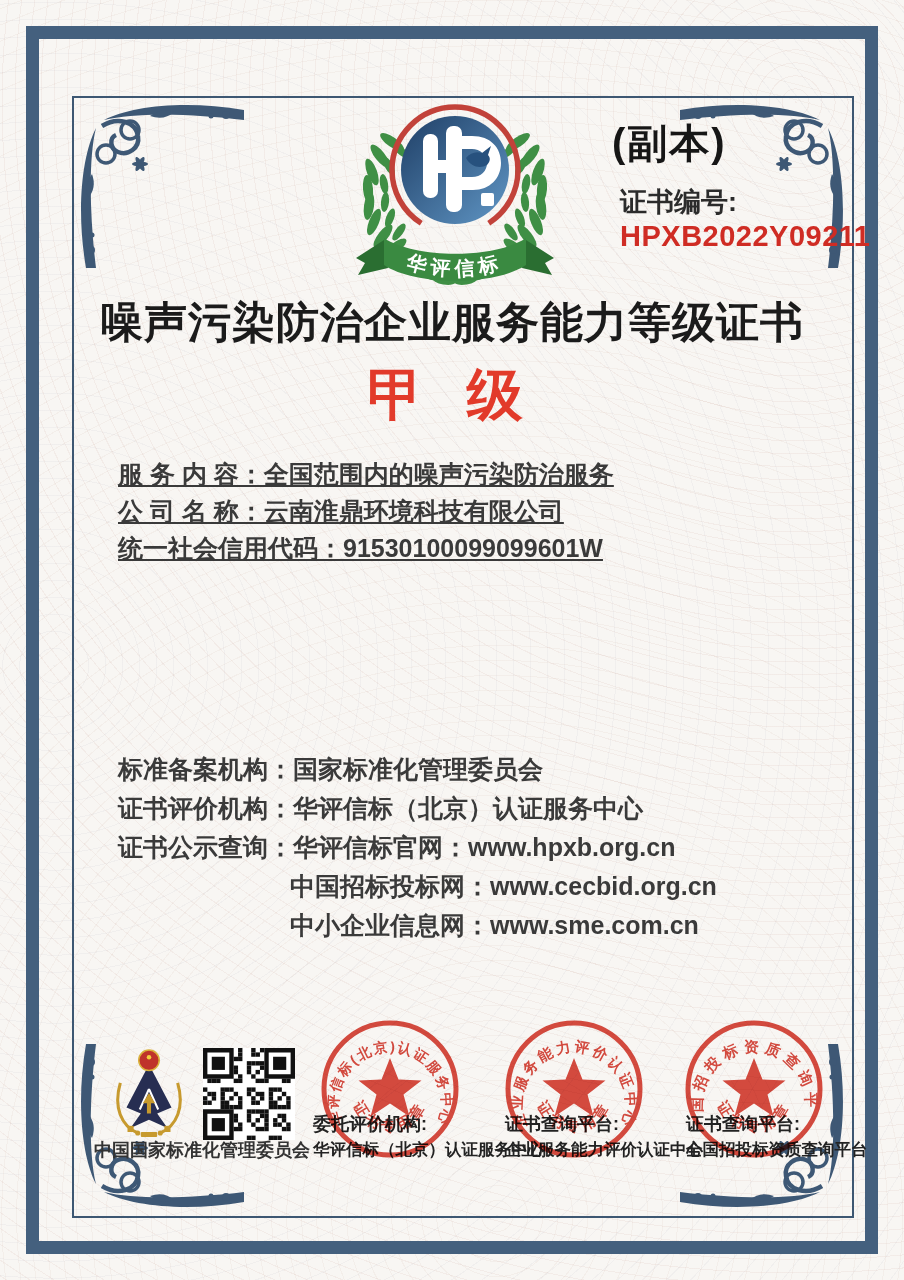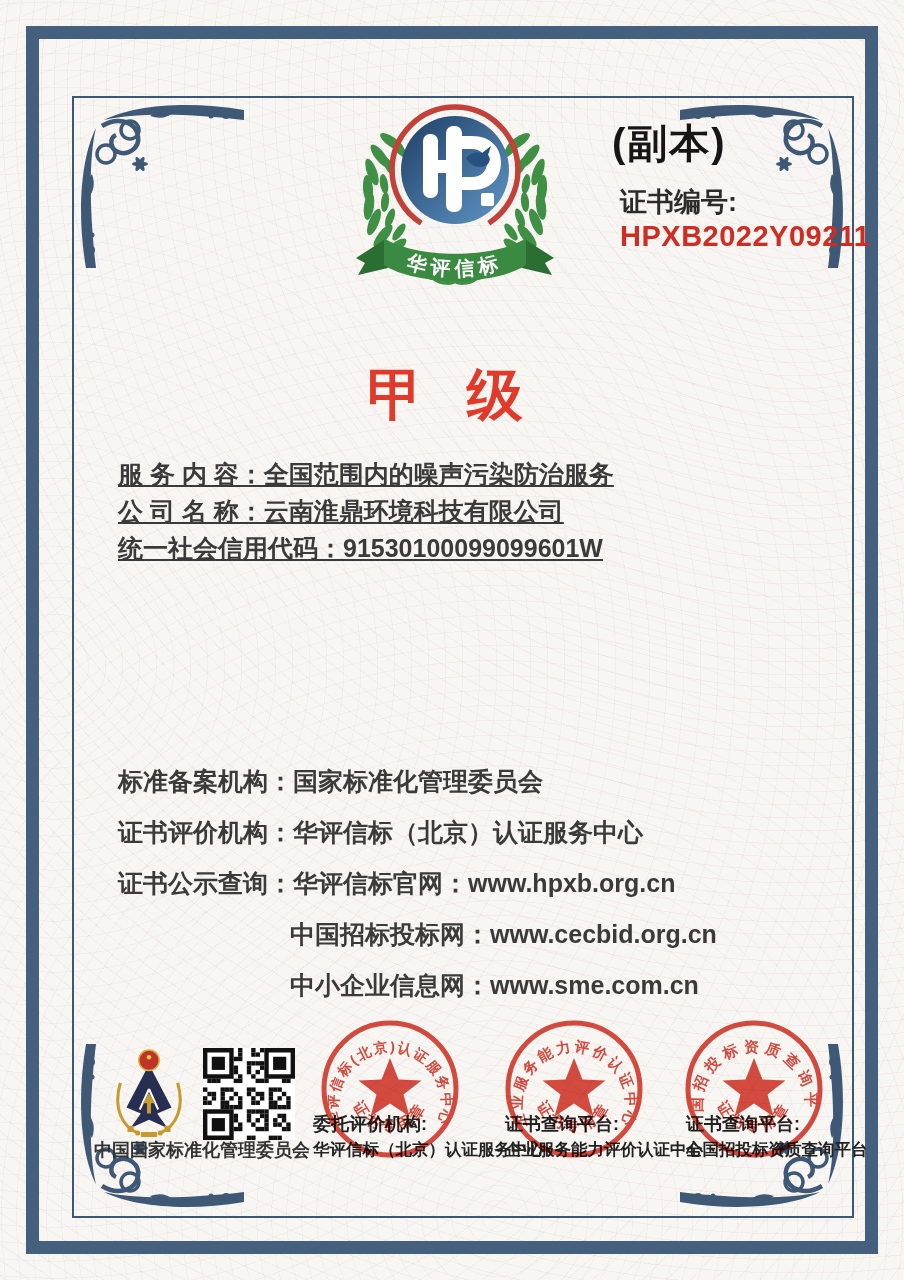--- a/index.html
+++ b/index.html
@@ -23,21 +23,21 @@
   .certno-label{position:absolute;left:620px;top:184px;font-size:27px;font-weight:800;color:#2b2b2b;}
   .certno-value{position:absolute;left:620px;top:220px;font-size:29px;font-weight:800;color:#cf2c24;letter-spacing:.5px;}
 
   .title{position:absolute;left:0;top:294px;width:100%;text-align:center;font-size:43px;font-weight:900;color:#1b1b1b;letter-spacing:1px;}
   .grade{position:absolute;left:0;top:358px;width:100%;text-align:center;font-size:56px;font-weight:900;color:#e23a2a;letter-spacing:14px;}
 
   .block{position:absolute;left:118px;right:80px;color:#3a3a3a;font-size:25px;font-weight:600;}
   .block .ln{line-height:38px;white-space:nowrap;}
   .b-info{top:456px;text-decoration:underline;} .b-info .ln{line-height:37px;}
   .b-dates{top:590px;}
-  .b-orgs{top:750px;} .b-orgs .ln{line-height:39px;margin-top:12px;}
+  .b-orgs{top:750px;} .b-orgs .ln{line-height:39px;}
   .indent{margin-left:172px;}
 
   .emblem{position:absolute;left:106px;top:1046px;width:86px;height:94px;}
   .qr{position:absolute;left:203px;top:1048px;width:92px;height:92px;background:#fff;}
   .qr svg{display:block;width:100%;height:100%;}
   .emblem-caption{position:absolute;left:88px;top:1138px;width:228px;text-align:center;font-size:18px;font-weight:700;color:#333;}
 
   .seal{position:absolute;width:146px;height:146px;z-index:3;opacity:.9;mix-blend-mode:multiply;}
   .seal svg{display:block;width:100%;height:100%;}
   .s1{left:317px;top:1016px;} .s2{left:501px;top:1016px;} .s3{left:681px;top:1016px;}
@@ -170,20 +170,21 @@
           <textPath href="#ribbonpath" startOffset="50%">华评信标</textPath>
         </text>
       </g>
     </svg>
   </div>
 
   <div class="copy-label">(副本)</div>
   <div class="certno-label">证书编号:</div>
   <div class="certno-value">HPXB2022Y09211</div>
 
+  <div class="title">噪声污染防治企业服务能力等级证书</div>
   <div class="grade">甲 级</div>
 
   <div class="block b-info">
     <div class="ln">服 务 内 容：全国范围内的噪声污染防治服务</div>
     <div class="ln">公 司 名 称：云南淮鼎环境科技有限公司</div>
     <div class="ln">统一社会信用代码：91530100099099601W</div>
   </div>
 
 
   <div class="block b-orgs">

